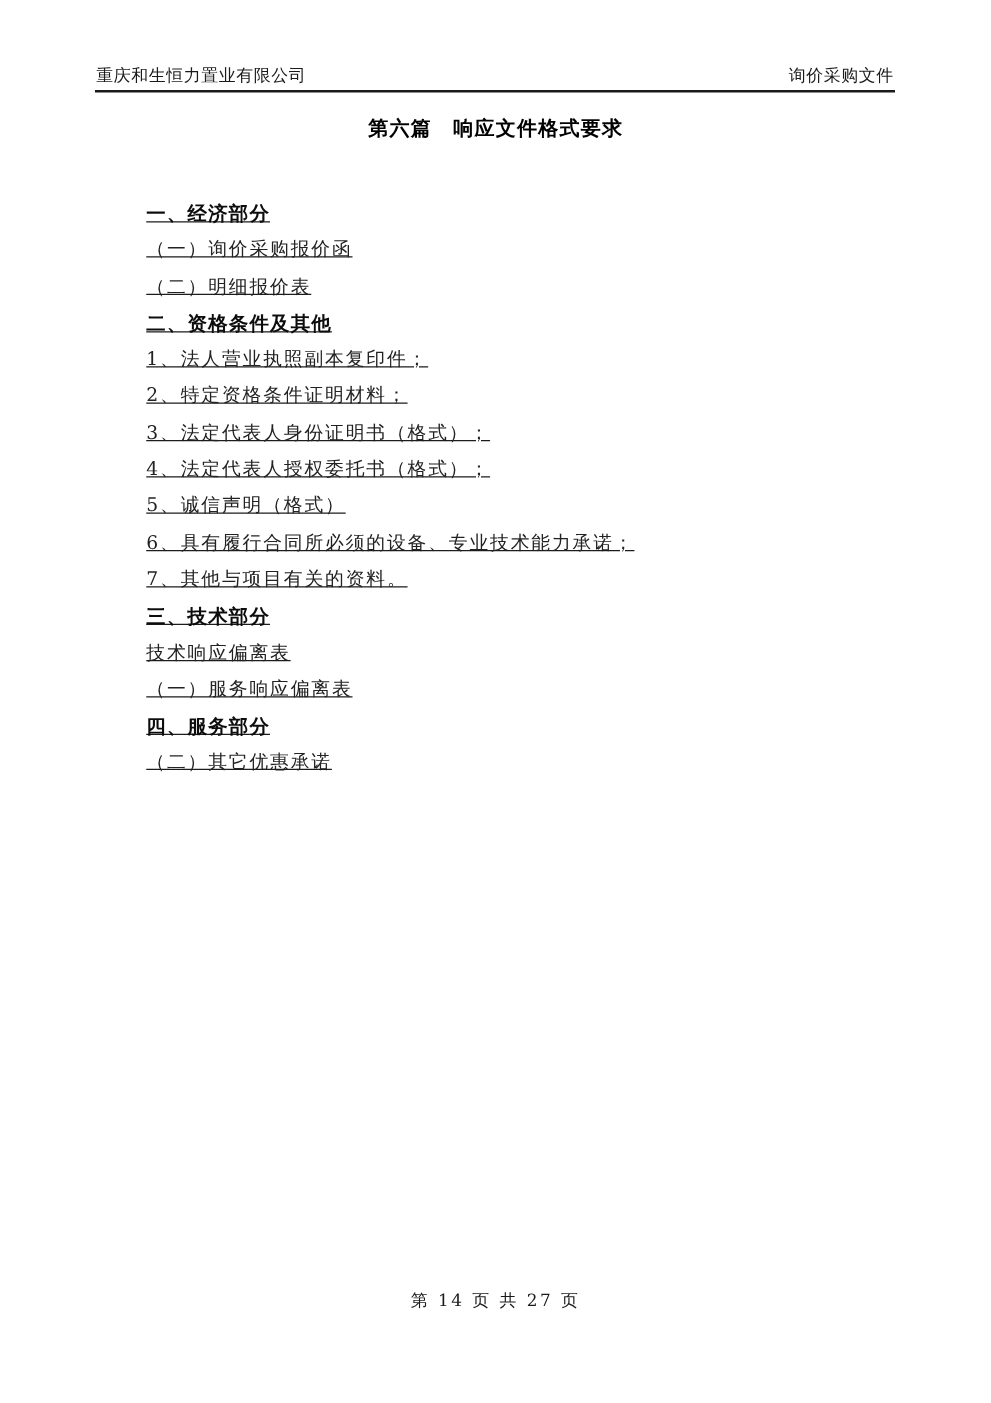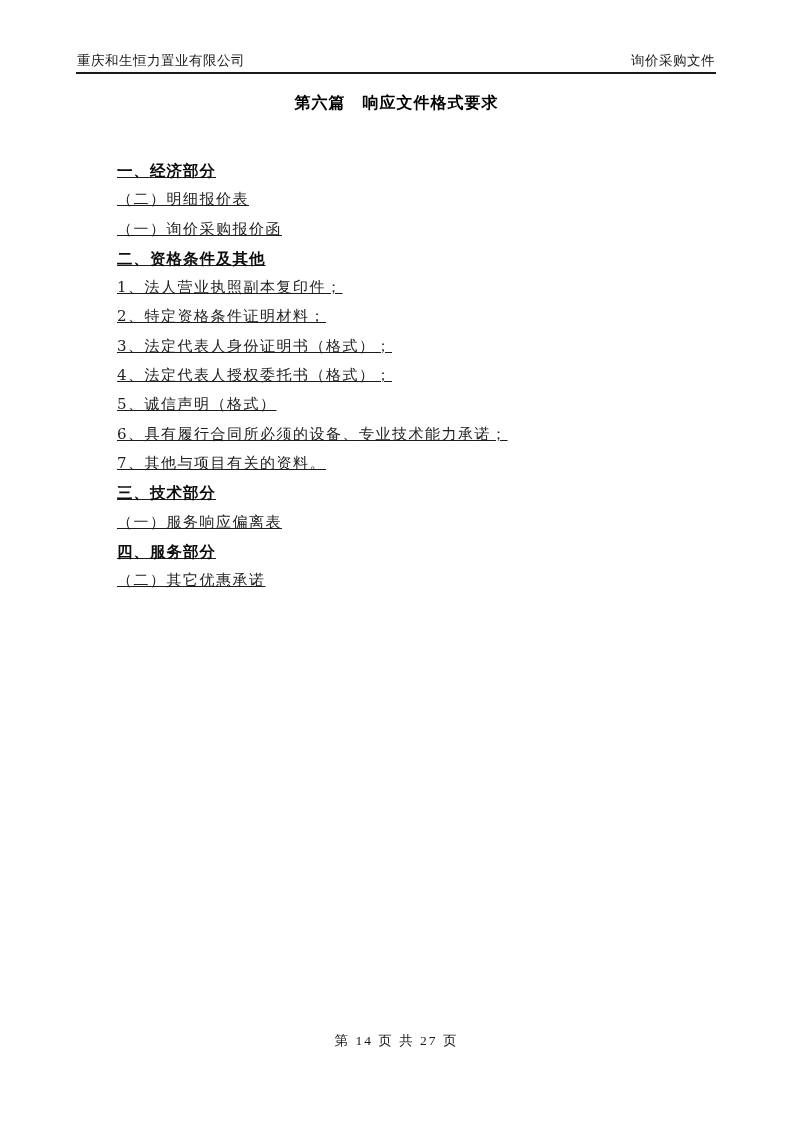--- a/index.html
+++ b/index.html
@@ -71,52 +71,52 @@
   }
   .page-footer {
     position: absolute;
     top: 1032px;
     left: 0;
     width: 100%;
     text-align: center;
     font-size: 13.5px;
     letter-spacing: 2px;
     color: #1a1a1a;
-    font-family: Liberation Serif, serif;
   }
 </style>
 </head>
 <body>
 
 <div class="page">
 
   <div class="page-header">
     <span>重庆和生恒力置业有限公司</span>
     <span>询价采购文件</span>
   </div>
 
   <div class="header-rule"></div>
 
   <h1 class="doc-title">第六篇　响应文件格式要求</h1>
 
   <main class="content">
     <div class="line heading">一、经济部分</div>
+    <div class="line">（一）询价采购报价函</div>
     <div class="line">（二）明细报价表</div>
-    <div class="line">（一）询价采购报价函</div>
 
     <div class="line heading">二、资格条件及其他</div>
     <div class="line">1、法人营业执照副本复印件；</div>
     <div class="line">2、特定资格条件证明材料；</div>
     <div class="line">3、法定代表人身份证明书（格式）；</div>
     <div class="line">4、法定代表人授权委托书（格式）；</div>
     <div class="line">5、诚信声明（格式）</div>
     <div class="line">6、具有履行合同所必须的设备、专业技术能力承诺；</div>
     <div class="line">7、其他与项目有关的资料。</div>
 
     <div class="line heading">三、技术部分</div>
+    <div class="line">技术响应偏离表</div>
 
     <div class="line">（一）服务响应偏离表</div>
     <div class="line heading">四、服务部分</div>
     <div class="line">（二）其它优惠承诺</div>
   </main>
 
   <footer class="page-footer">
     <span>第 14 页 共 27 页</span>
   </footer>
 

